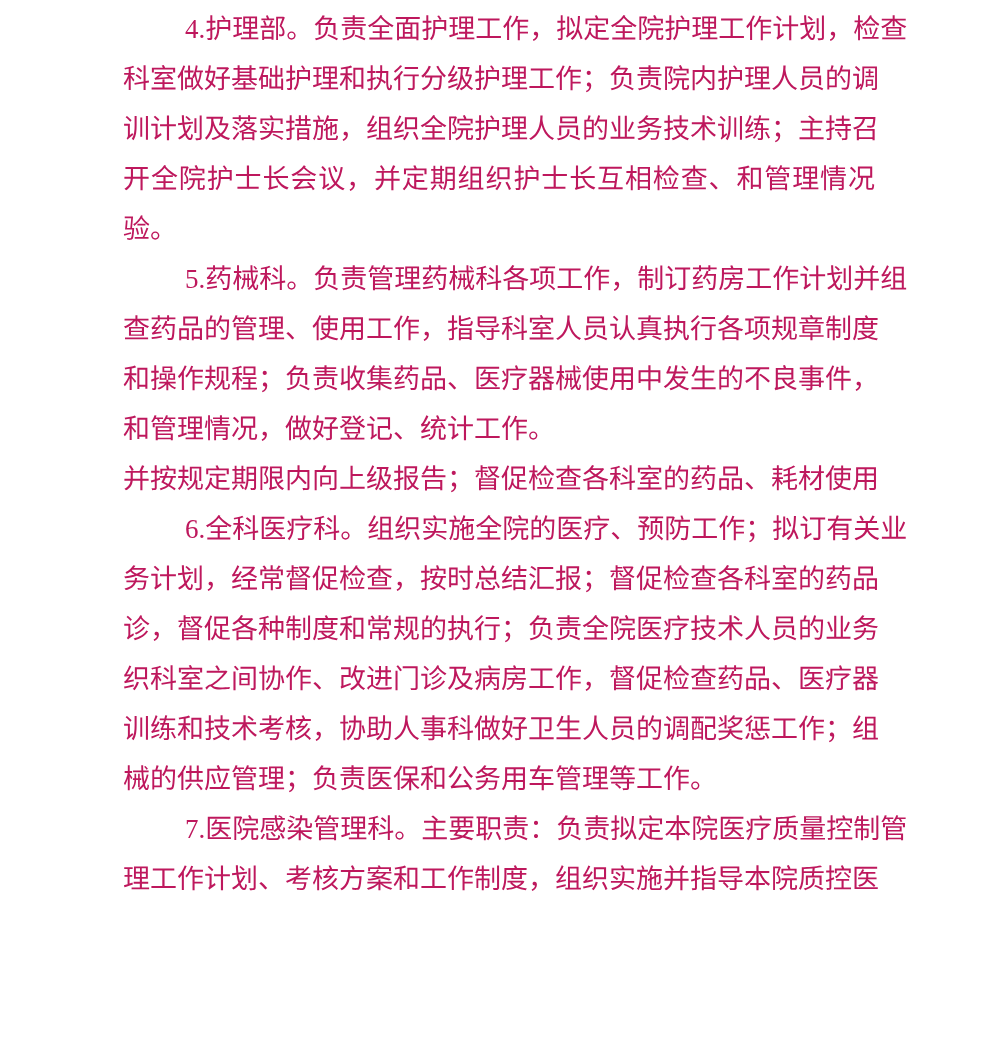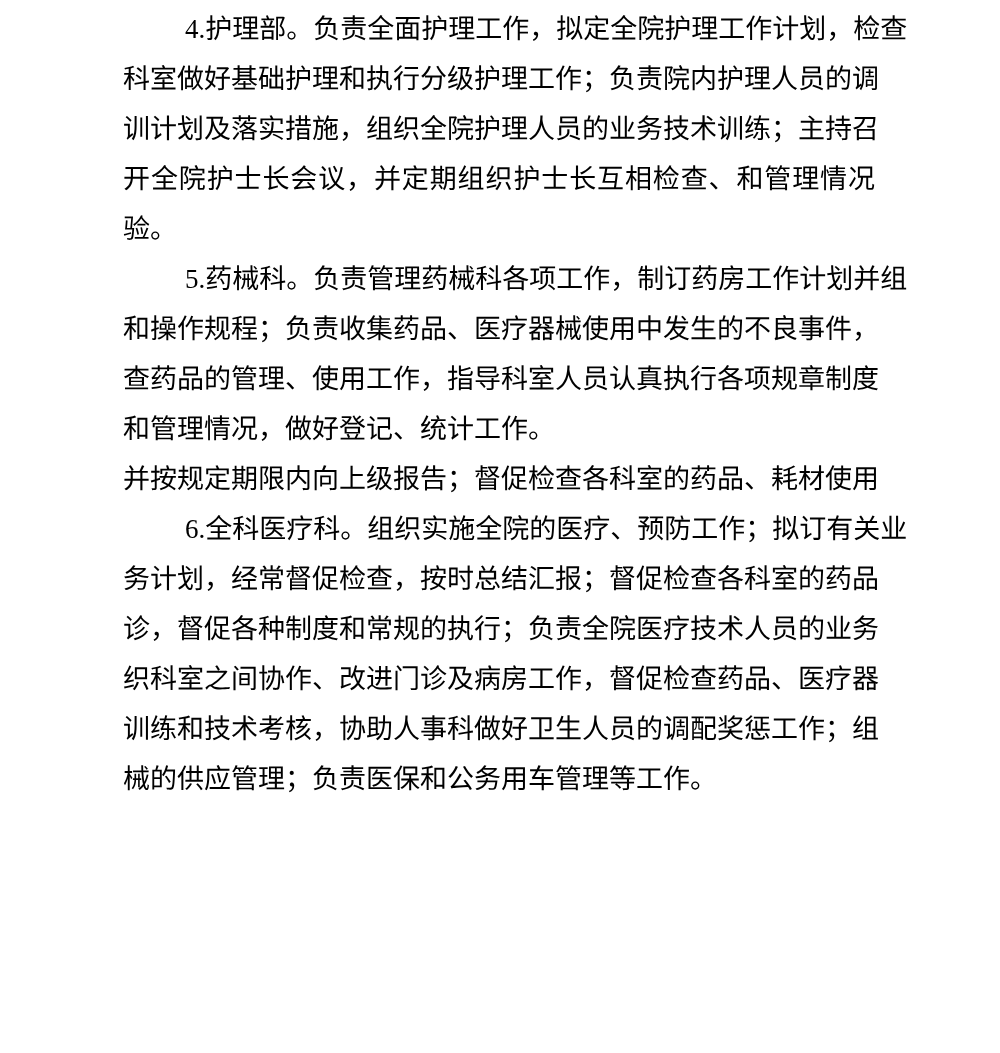--- a/index.html
+++ b/index.html
@@ -50,42 +50,46 @@
   }
   .line.end {
     text-align: left;
     text-align-last: left;
   }
 </style>
 </head>
 <body style="background: rgb(255, 255, 255);">
 
 <div class="page">
-  <div class="text-block" style="color: #000000;">
+  <div class="text-block" style="color: #be185d;">
 
     <div class="paragraph">
       <div class="line indent">4.护理部。负责全面护理工作，拟定全院护理工作计划，检查</div>
       <div class="line">科室做好基础护理和执行分级护理工作；负责院内护理人员的调</div>
       <div class="line">训计划及落实措施，组织全院护理人员的业务技术训练；主持召</div>
       <div class="line">开全院护士长会议，并定期组织护士长互相检查、和管理情况</div>
       <div class="line end">验。</div>
     </div>
 
     <div class="paragraph">
       <div class="line indent">5.药械科。负责管理药械科各项工作，制订药房工作计划并组</div>
+      <div class="line">查药品的管理、使用工作，指导科室人员认真执行各项规章制度</div>
       <div class="line">和操作规程；负责收集药品、医疗器械使用中发生的不良事件，</div>
-      <div class="line">查药品的管理、使用工作，指导科室人员认真执行各项规章制度</div>
       <div class="line end">和管理情况，做好登记、统计工作。</div>
       <div class="line">并按规定期限内向上级报告；督促检查各科室的药品、耗材使用</div>
     </div>
 
     <div class="paragraph">
       <div class="line indent">6.全科医疗科。组织实施全院的医疗、预防工作；拟订有关业</div>
       <div class="line">务计划，经常督促检查，按时总结汇报；督促检查各科室的药品</div>
       <div class="line">诊，督促各种制度和常规的执行；负责全院医疗技术人员的业务</div>
       <div class="line">织科室之间协作、改进门诊及病房工作，督促检查药品、医疗器</div>
       <div class="line">训练和技术考核，协助人事科做好卫生人员的调配奖惩工作；组</div>
       <div class="line end">械的供应管理；负责医保和公务用车管理等工作。</div>
     </div>
 
+    <div class="paragraph">
+      <div class="line indent">7.医院感染管理科。主要职责：负责拟定本院医疗质量控制管</div>
+      <div class="line">理工作计划、考核方案和工作制度，组织实施并指导本院质控医</div>
+    </div>
 
   </div>
 </div>
 
 </body></html>

